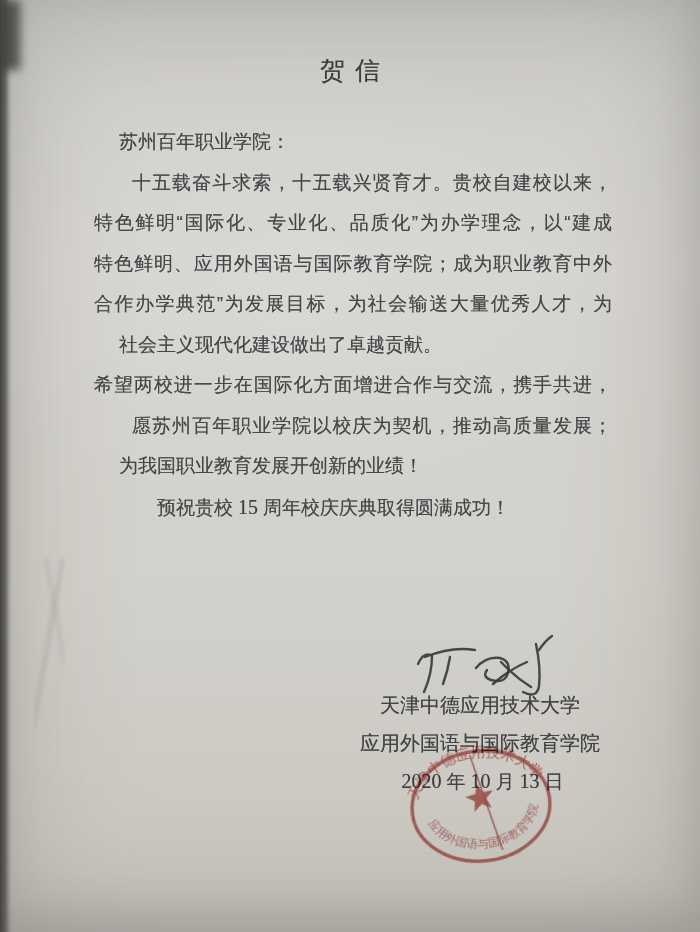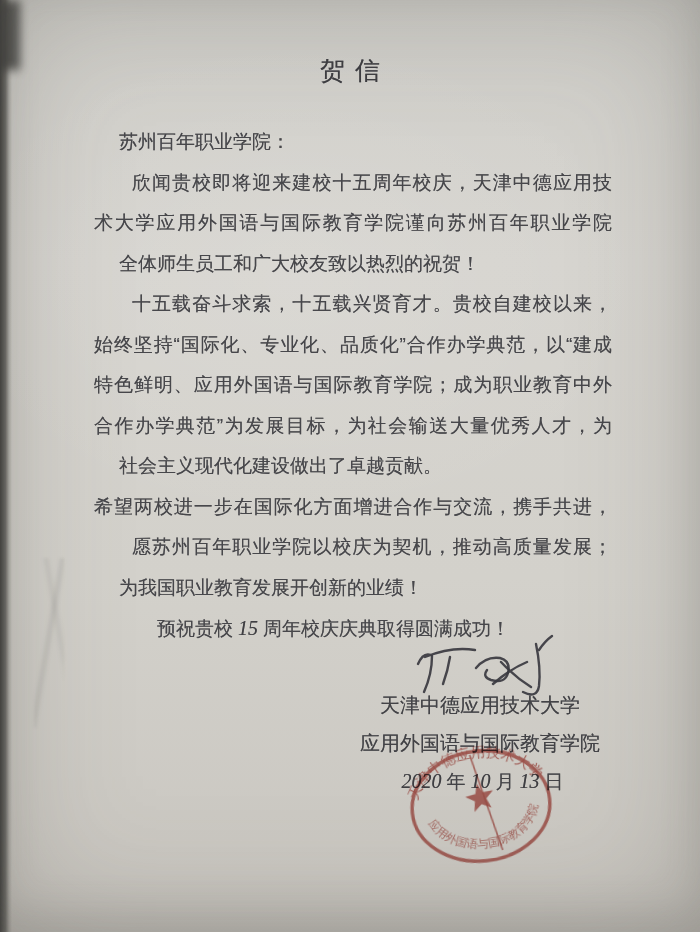--- a/index.html
+++ b/index.html
@@ -54,21 +54,21 @@
     height:40.5px;line-height:40.5px;
     white-space:nowrap;
     margin-left:25px;
   }
   .jline{
     text-align:justify;text-align-last:justify;text-justify:inter-character;
     white-space:normal;height:40.5px;line-height:40.5px;overflow:hidden;
   }
   .indent{text-indent:2em;}
   .num{
-    font-family:"Liberation Serif", serif;font-style:italic;
+    font-family:"Liberation Serif", serif;
     font-size:20px;margin:0 5px;color:#3e3e42;
   }
 
   .signature-block{
     position:absolute;left:330px;top:686px;width:300px;
     text-align:center;font-size:20px;color:#434347;
     text-shadow:0 0 0.5px rgba(67,67,71,0.65);
     filter:blur(0.2px);
   }
   .signature-block .sline{height:38px;line-height:38px;}
@@ -96,29 +96,24 @@
 
   <div class="edge-shadow"></div>
   <div class="corner-shadow"></div>
   <div class="smudge"></div>
 
   <div class="letter-title">贺信</div>
 
   <div class="body-text">
     <div class="line">苏州百年职业学院：</div>
 
-    <div>
-      <div class="jline indent">欣闻贵校即将迎来建校十五周年校庆，天津中德应用技</div>
-      <div class="jline">术大学应用外国语与国际教育学院谨向苏州百年职业学院</div>
-      <div class="line">全体师生员工和广大校友致以热烈的祝贺！</div>
-    </div>
 
     <div>
       <div class="jline indent">十五载奋斗求索，十五载兴贤育才。贵校自建校以来，</div>
-      <div class="jline">始终坚持“国际化、专业化、品质化”合作办学典范，以“建成</div>
+      <div class="jline">特色鲜明“国际化、专业化、品质化”为办学理念，以“建成</div>
       <div class="jline">特色鲜明、应用外国语与国际教育学院；成为职业教育中外</div>
       <div class="jline">合作办学典范”为发展目标，为社会输送大量优秀人才，为</div>
       <div class="line">社会主义现代化建设做出了卓越贡献。</div>
     </div>
 
     <div>
       <div class="jline">希望两校进一步在国际化方面增进合作与交流，携手共进，</div>
       <div class="jline indent">愿苏州百年职业学院以校庆为契机，推动高质量发展；</div>
       <div class="line">为我国职业教育发展开创新的业绩！</div>
     </div>

